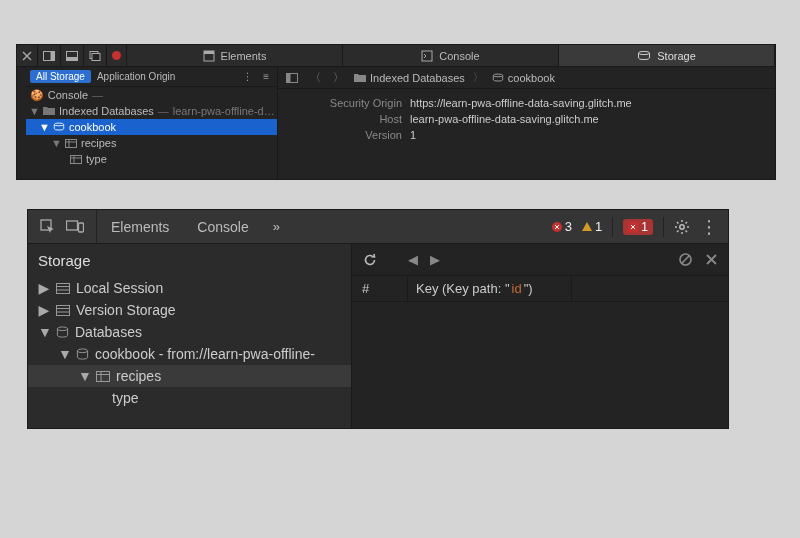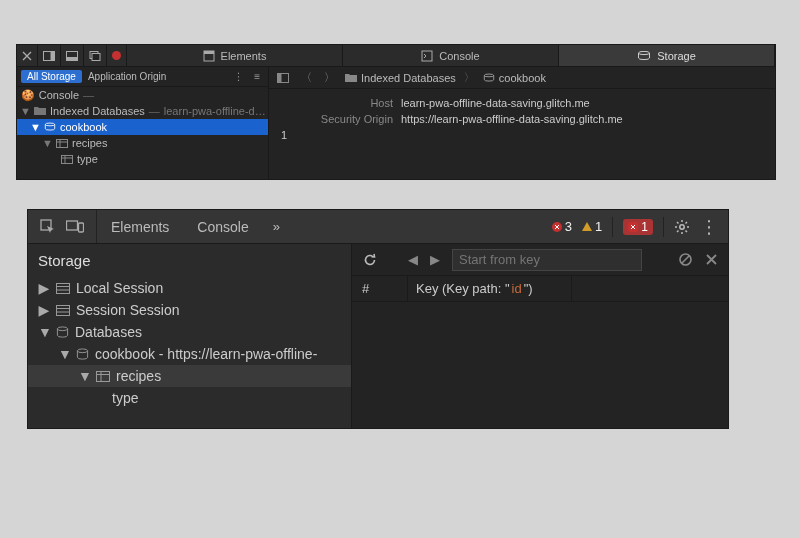--- a/index.html
+++ b/index.html
@@ -60,20 +60,21 @@
   .p1-tab.active {
     background: #3a3a3a;
     color: #ddd;
   }
   .p1-tab svg { display:block; }
 
   .p1-body {
     flex: 1;
     display: flex;
     min-height: 0;
+    margin-left: 9px;
   }
   .p1-left {
     width: 252px;
     display: flex;
     flex-direction: column;
     border-right: 1px solid #191919;
     background: #232323;
   }
   .p1-filterbar {
     display: flex;
@@ -411,28 +412,29 @@
         <span class="crumb">
           <svg width="12" height="10" viewBox="0 0 14 10">
               <ellipse cx="7" cy="2" rx="5.5" ry="1.6" fill="none" stroke="#aaa"></ellipse>
               <path d="M1.5 2 v5 a5.5 1.6 0 0 0 11 0 v-5" fill="none" stroke="#aaa"></path>
             </svg>
           <span>cookbook</span>
         </span>
       </div>
       <div class="p1-details">
         <div class="kv">
+            <div class="k">Security Origin</div>
+            <div class="v">https://learn-pwa-offline-data-saving.glitch.me</div>
+          </div>
+        <div class="kv">
             <div class="k">Host</div>
             <div class="v">learn-pwa-offline-data-saving.glitch.me</div>
           </div>
         <div class="kv">
-            <div class="k">Security Origin</div>
-            <div class="v">https://learn-pwa-offline-data-saving.glitch.me</div>
-          </div>
-        <div class="kv">
+            <div class="k">Version</div>
             <div class="v">1</div>
           </div>
       </div>
     </div>
   </div>
 </div>
 
 <div class="panel2">
 
   <div class="p2-tabbar">
@@ -513,37 +515,37 @@
             </svg>
           <span>Local Session</span>
         </div>
         <div class="row" style="padding-left:10px">
           <span class="discl">▶</span>
           <svg width="14" height="11" viewBox="0 0 14 11">
               <rect x="0.5" y="0.5" width="13" height="10" fill="none" stroke="#999"></rect>
               <line x1="0" y1="3.5" x2="14" y2="3.5" stroke="#999"></line>
               <line x1="0" y1="7" x2="14" y2="7" stroke="#999"></line>
             </svg>
-          <span>Session Session</span>
+          <span>Version Storage</span>
         </div>
         <div class="row" style="padding-left:10px">
           <span class="discl">▼</span>
           <svg width="13" height="13" viewBox="0 0 14 14">
               <ellipse cx="7" cy="3" rx="5.5" ry="2" fill="none" stroke="#999"></ellipse>
               <path d="M1.5 3 v7 a5.5 2 0 0 0 11 0 v-7" fill="none" stroke="#999"></path>
             </svg>
           <span>Databases</span>
         </div>
         <div class="row" style="padding-left:30px">
           <span class="discl">▼</span>
           <svg width="13" height="13" viewBox="0 0 14 14">
               <ellipse cx="7" cy="3" rx="5.5" ry="2" fill="none" stroke="#999"></ellipse>
               <path d="M1.5 3 v7 a5.5 2 0 0 0 11 0 v-7" fill="none" stroke="#999"></path>
             </svg>
-          <span style="overflow:hidden;">cookbook - https://learn-pwa-offline-</span>
+          <span style="overflow:hidden;">cookbook - from://learn-pwa-offline-</span>
         </div>
         <div class="row sel" style="padding-left:50px">
           <span class="discl">▼</span>
           <svg width="14" height="11" viewBox="0 0 14 11">
               <rect x="0.5" y="0.5" width="13" height="10" fill="none" stroke="#999"></rect>
               <line x1="0" y1="3.5" x2="14" y2="3.5" stroke="#999"></line>
               <line x1="5" y1="0" x2="5" y2="11" stroke="#999"></line>
             </svg>
           <span>recipes</span>
         </div>
@@ -557,21 +559,20 @@
       <div class="p2-toolbar">
         <span>
           <svg width="16" height="16" viewBox="0 0 16 16">
               <path d="M12.5 8 a4.5 4.5 0 1 1 -1.3 -3.2" fill="none" stroke="#bbb" stroke-width="1.6"></path>
               <path d="M12 2 l0.5 3 l-3 -0.2" fill="none" stroke="#bbb" stroke-width="1.6"></path>
             </svg>
         </span>
         <span style="width:6px"></span>
         <span style="color:#888;font-size:13px;">◀</span>
         <span style="color:#888;font-size:13px;">▶</span>
-        <input type="text" placeholder="Start from key" style="">
         <span class="sep"></span>
         <span>
           <svg width="15" height="15" viewBox="0 0 15 15">
               <circle cx="7.5" cy="7.5" r="5.5" fill="none" stroke="#888" stroke-width="1.6"></circle>
               <line x1="3.5" y1="11.5" x2="11.5" y2="3.5" stroke="#888" stroke-width="1.6"></line>
             </svg>
         </span>
         <span>
           <svg width="13" height="13" viewBox="0 0 13 13">
               <path d="M2 2 L11 11 M11 2 L2 11" stroke="#888" stroke-width="1.8"></path>

